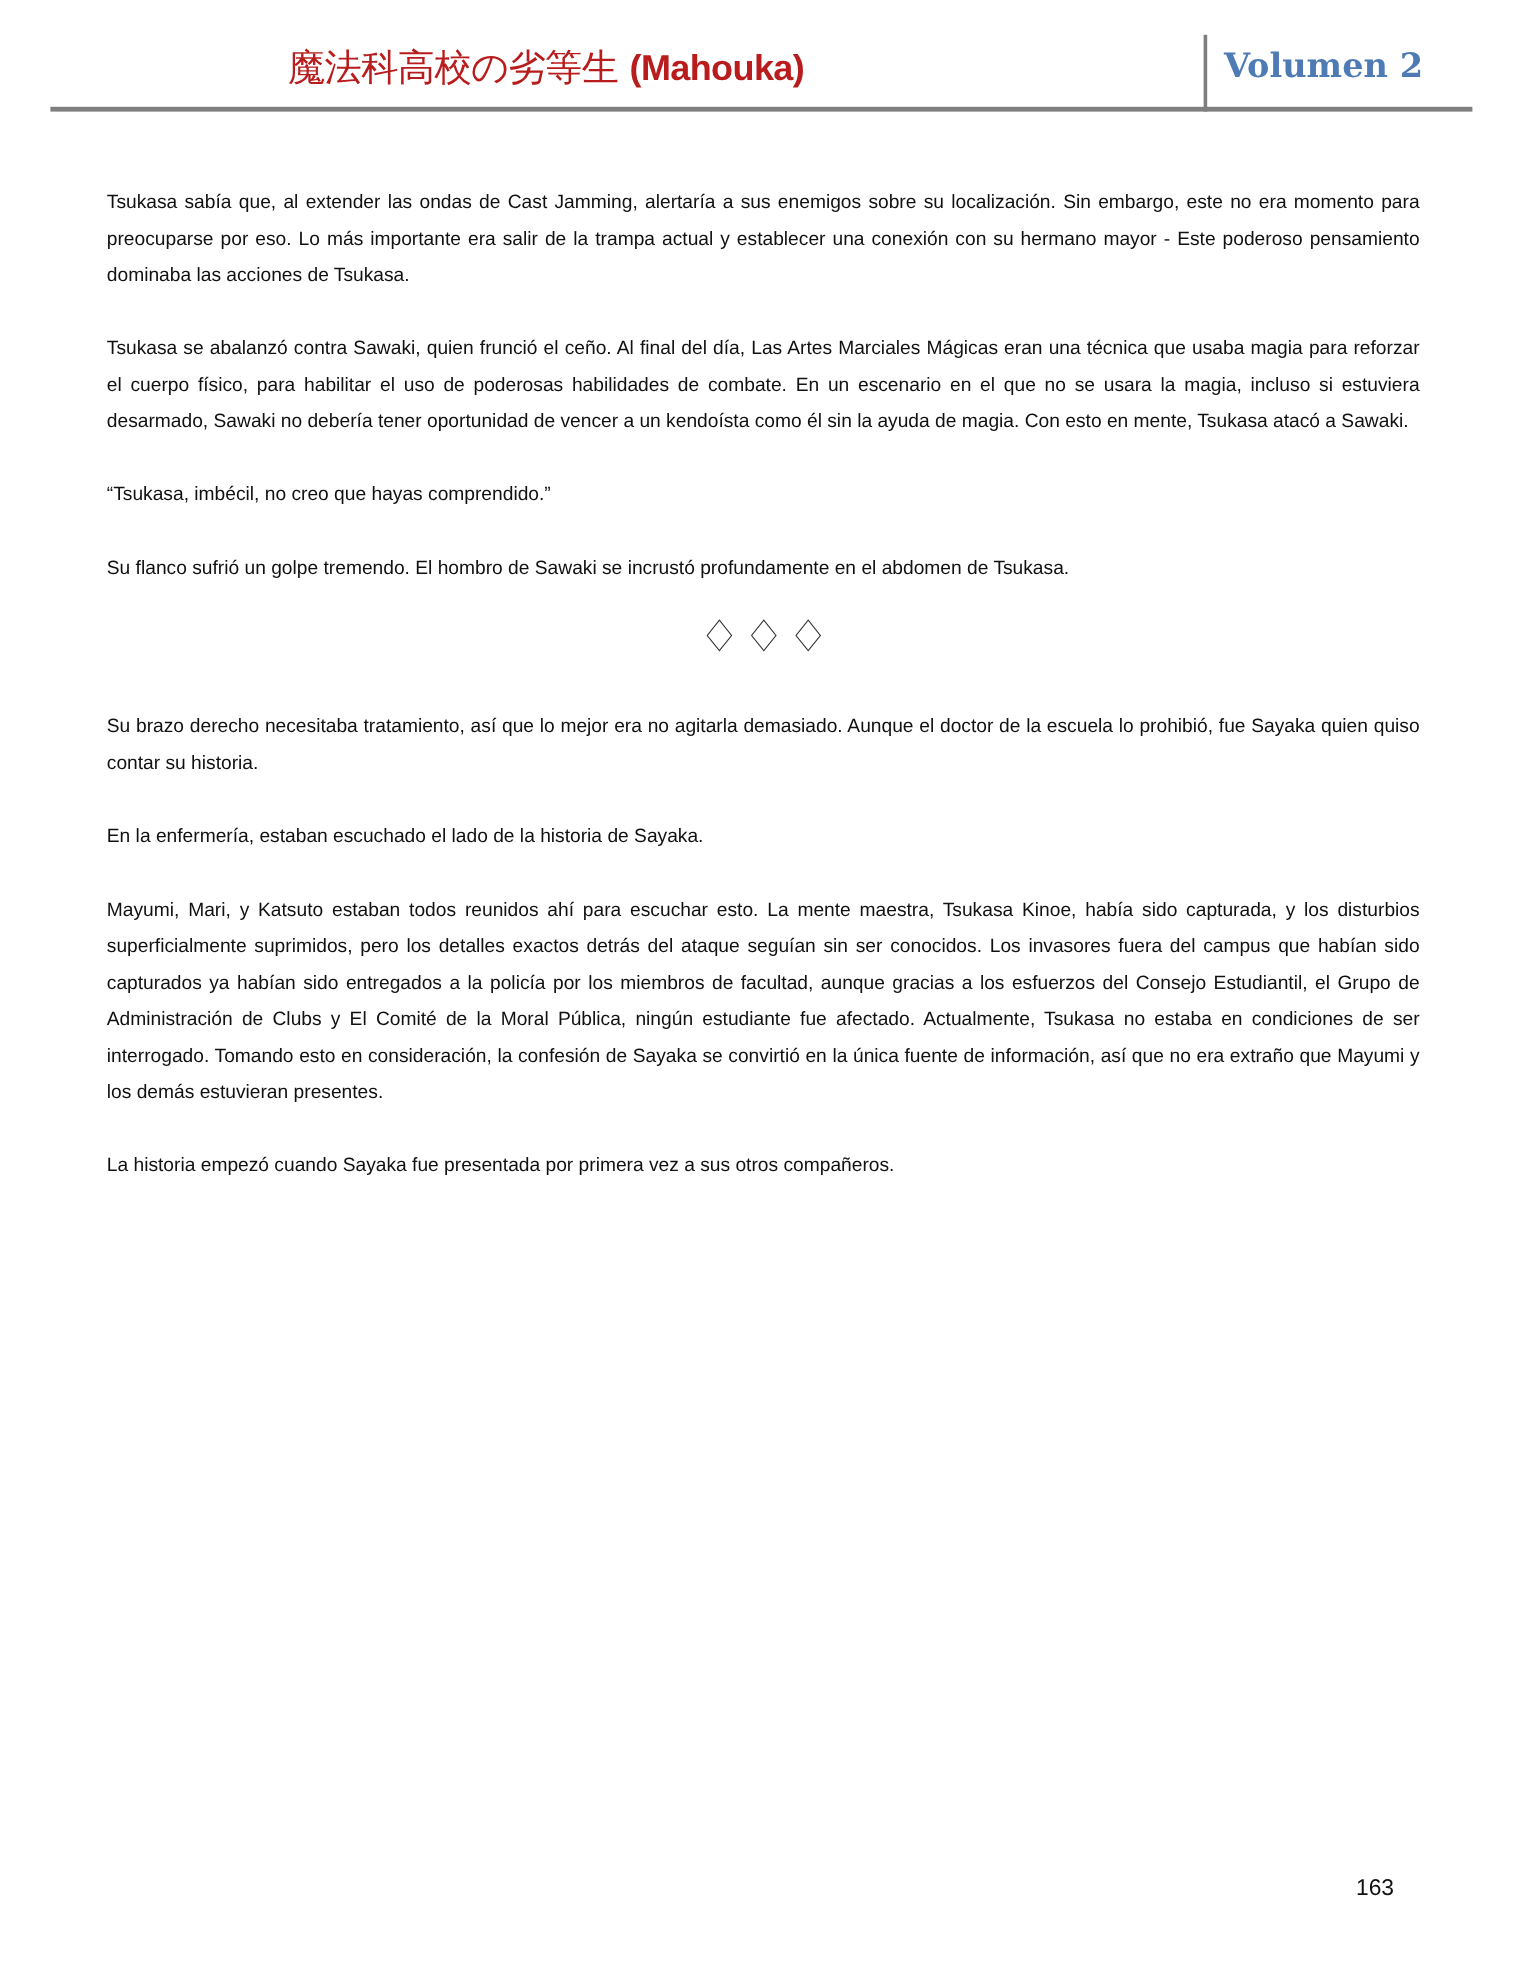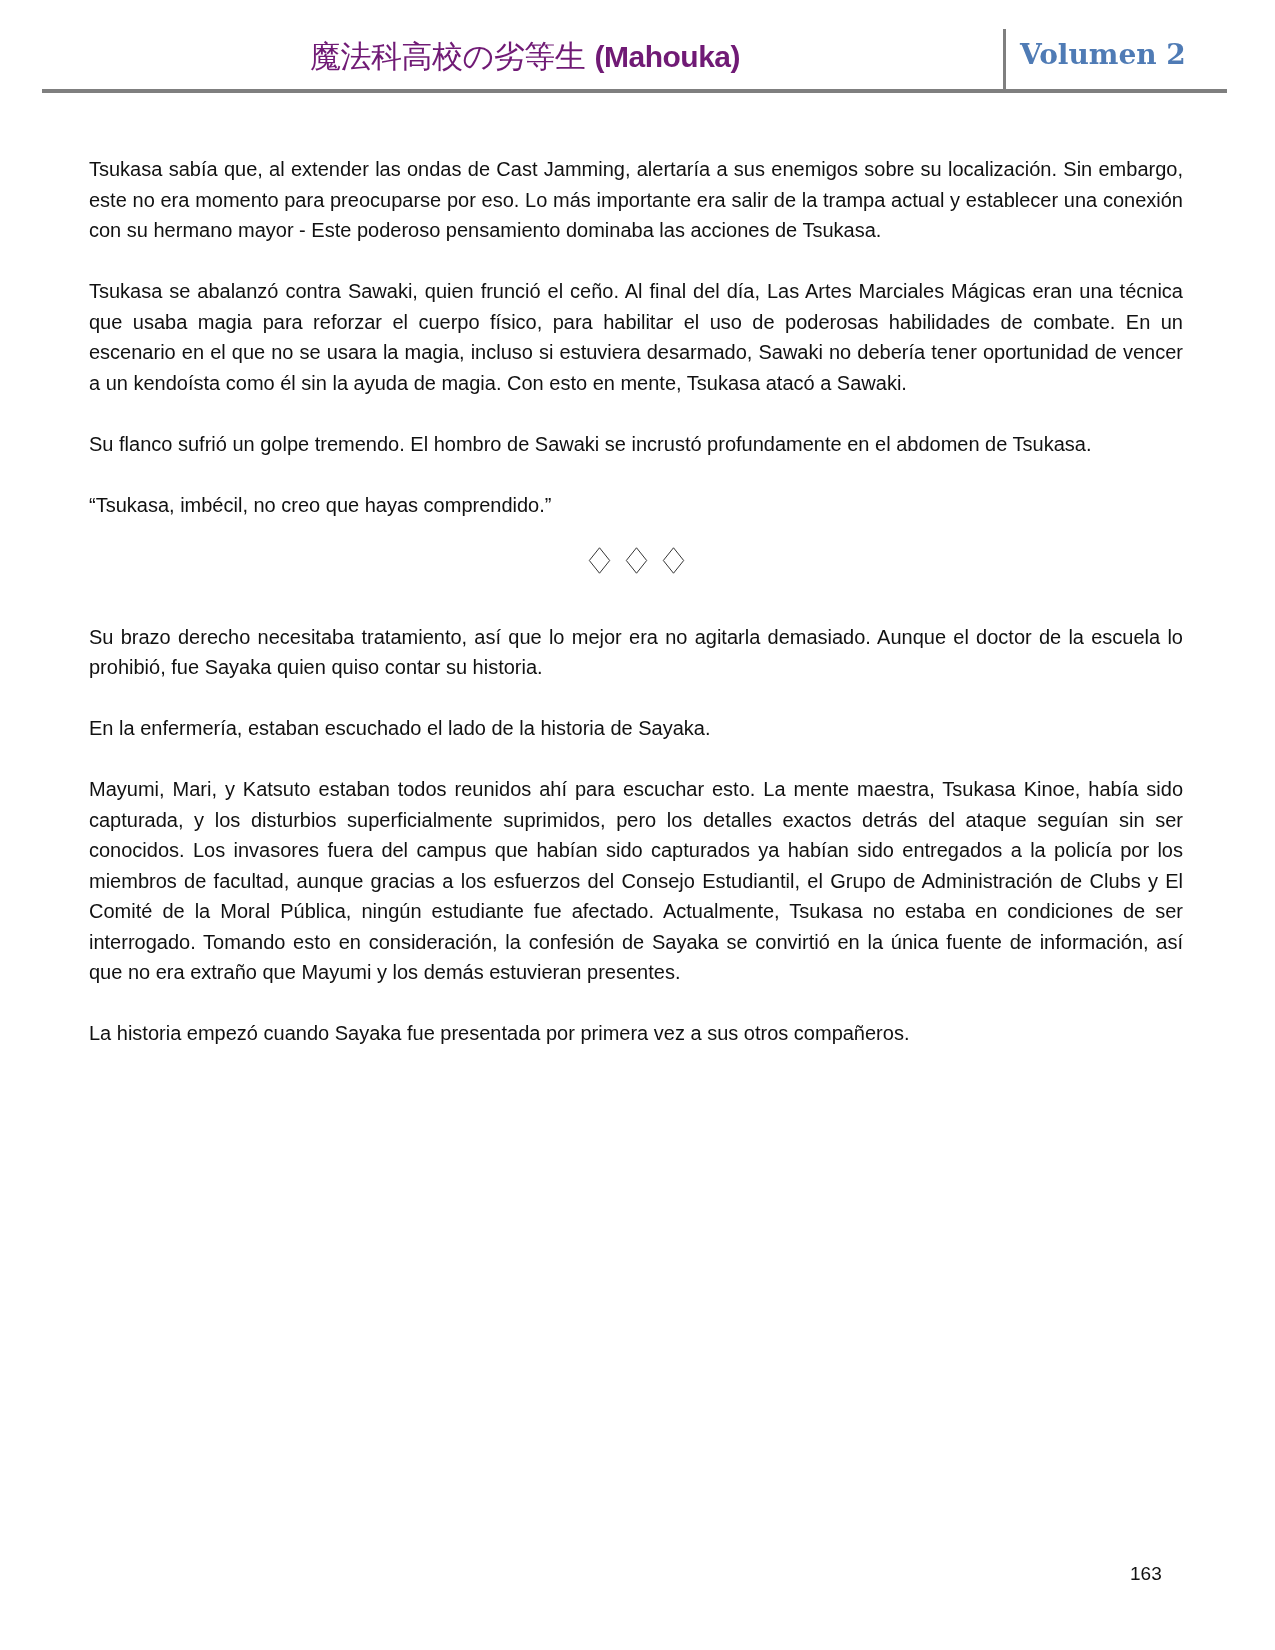--- a/index.html
+++ b/index.html
@@ -1,38 +1,38 @@
 <!DOCTYPE html>
 <html><head>
 <meta charset="utf-8">
 <style>
   html, body { margin: 0; padding: 0; background: #ffffff; }
   body { width: 1275px; height: 1650px; position: relative; overflow: hidden; }
   .header-title {
     position: absolute; left: 240px; width: 570px; top: 36px;
-    text-align: center;
+    text-align: left;
     font-family: "DejaVu Sans", sans-serif;
-    font-size: 31px; color: #701a75; letter-spacing: -0.5px;
+    font-size: 31px; color: #b91c1c; letter-spacing: -0.5px;
   }
   .header-title .latin { font-family: "Liberation Sans", sans-serif; font-weight: bold; font-size: 30px; }
   .header-vline {
     position: absolute; left: 1003px; top: 29px; width: 3px; height: 64px; background: #7f7f7f;
   }
   .header-volume {
     position: absolute; left: 1020px; top: 38px;
     font-family: "DejaVu Serif", serif; font-weight: bold;
     font-size: 28px; color: #4f7bb5; text-align: right;
   }
   .header-rule {
     position: absolute; left: 42px; top: 89px; width: 1185px; height: 4px; background: #7f7f7f;
   }
   .content {
     position: absolute; left: 89px; top: 154px; width: 1094px;
     font-family: "Liberation Sans", sans-serif;
-    font-size: 20px; line-height: 30.5px; color: #111;
+    font-size: 16px; line-height: 30.5px; color: #111;
   }
   .content p { margin: 0 0 30.5px 0; text-align: justify; }
   .separator {
     text-align: center; margin: 28px 0 52px 0;
     display: flex; justify-content: center; gap: 10px;
   }
   .diamond {
     display: inline-block; width: 17px; height: 17px;
     border: 1.3px solid #333; transform: scaleX(0.8) rotate(45deg);
     margin: 0 4px;
@@ -51,22 +51,22 @@
     <span class="latin">(Mahouka)</span>
   </div>
   <div class="header-vline"></div>
   <div class="header-volume">Volumen 2</div>
   <div class="header-rule"></div>
 </div>
 
 <div class="content">
   <p>Tsukasa sabía que, al extender las ondas de Cast Jamming, alertaría a sus enemigos sobre su localización. Sin embargo, este no era momento para preocuparse por eso. Lo más importante era salir de la trampa actual y establecer una conexión con su hermano mayor - Este poderoso pensamiento dominaba las acciones de Tsukasa.</p>
   <p>Tsukasa se abalanzó contra Sawaki, quien frunció el ceño. Al final del día, Las Artes Marciales Mágicas eran una técnica que usaba magia para reforzar el cuerpo físico, para habilitar el uso de poderosas habilidades de combate. En un escenario en el que no se usara la magia, incluso si estuviera desarmado, Sawaki no debería tener oportunidad de vencer a un kendoísta como él sin la ayuda de magia. Con esto en mente, Tsukasa atacó a Sawaki.</p>
+  <p>“Tsukasa, imbécil, no creo que hayas comprendido.”</p>
   <p>Su flanco sufrió un golpe tremendo. El hombro de Sawaki se incrustó profundamente en el abdomen de Tsukasa.</p>
-  <p>“Tsukasa, imbécil, no creo que hayas comprendido.”</p>
 
   <div class="separator">
     <span class="diamond"></span>
     <span class="diamond"></span>
     <span class="diamond"></span>
   </div>
 
   <p>Su brazo derecho necesitaba tratamiento, así que lo mejor era no agitarla demasiado. Aunque el doctor de la escuela lo prohibió, fue Sayaka quien quiso contar su historia.</p>
   <p>En la enfermería, estaban escuchado el lado de la historia de Sayaka.</p>
   <p>Mayumi, Mari, y Katsuto estaban todos reunidos ahí para escuchar esto. La mente maestra, Tsukasa Kinoe, había sido capturada, y los disturbios superficialmente suprimidos, pero los detalles exactos detrás del ataque seguían sin ser conocidos. Los invasores fuera del campus que habían sido capturados ya habían sido entregados a la policía por los miembros de facultad, aunque gracias a los esfuerzos del Consejo Estudiantil, el Grupo de Administración de Clubs y El Comité de la Moral Pública, ningún estudiante fue afectado. Actualmente, Tsukasa no estaba en condiciones de ser interrogado. Tomando esto en consideración, la confesión de Sayaka se convirtió en la única fuente de información, así que no era extraño que Mayumi y los demás estuvieran presentes.</p>

